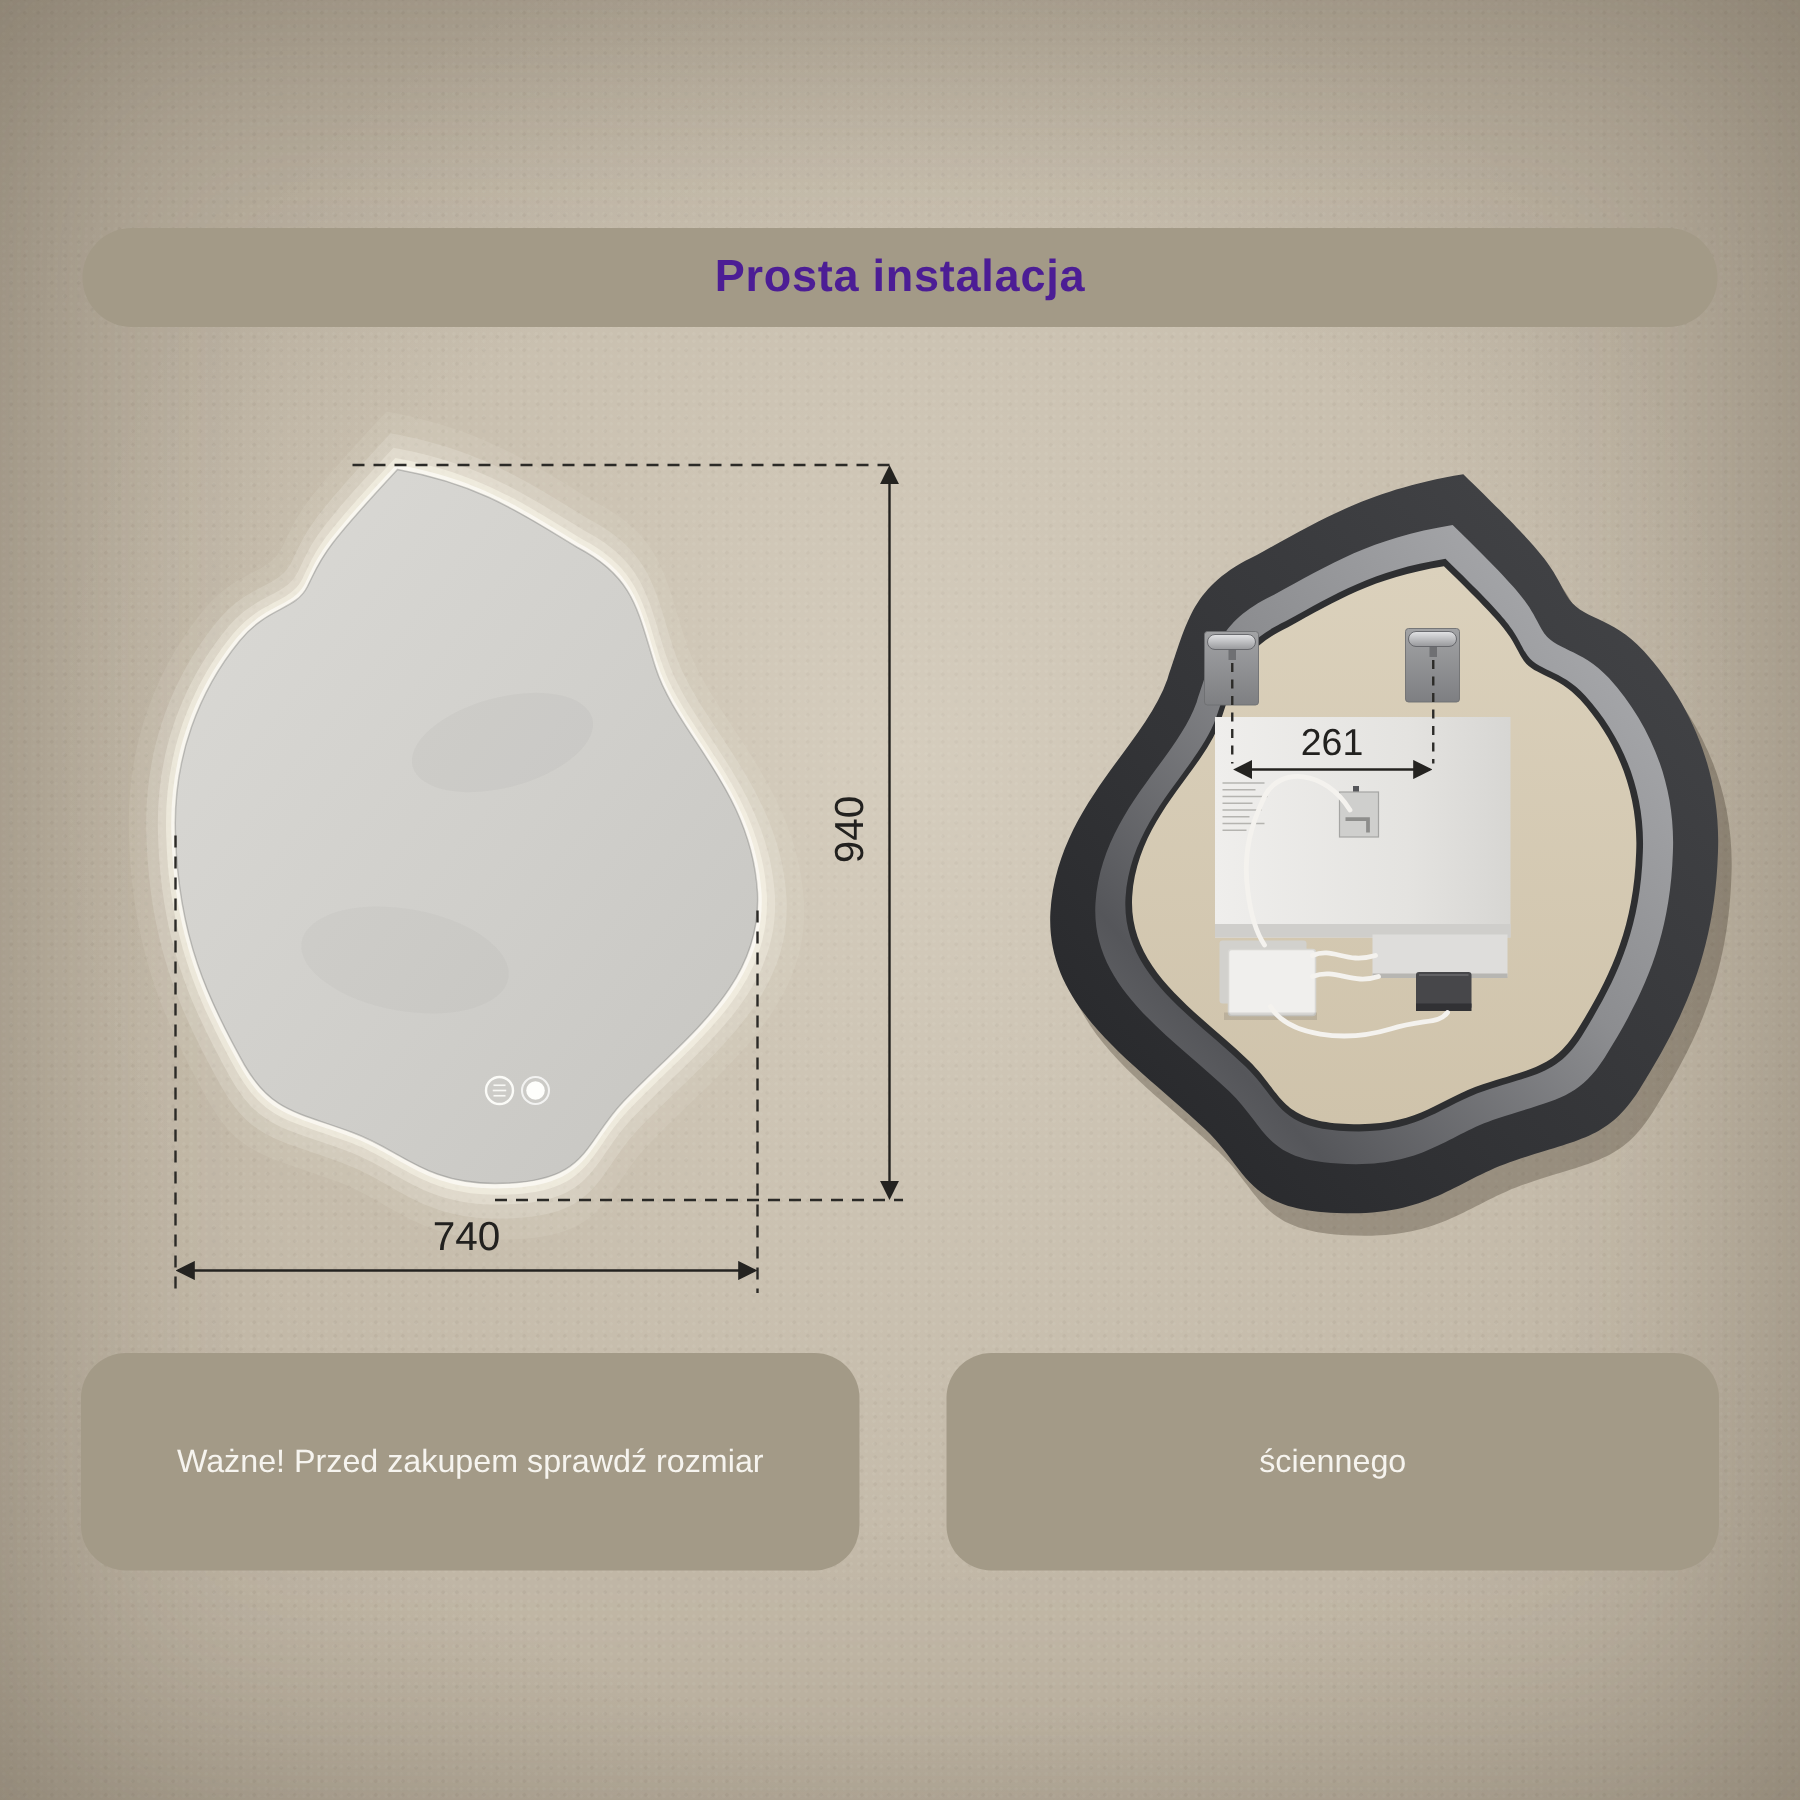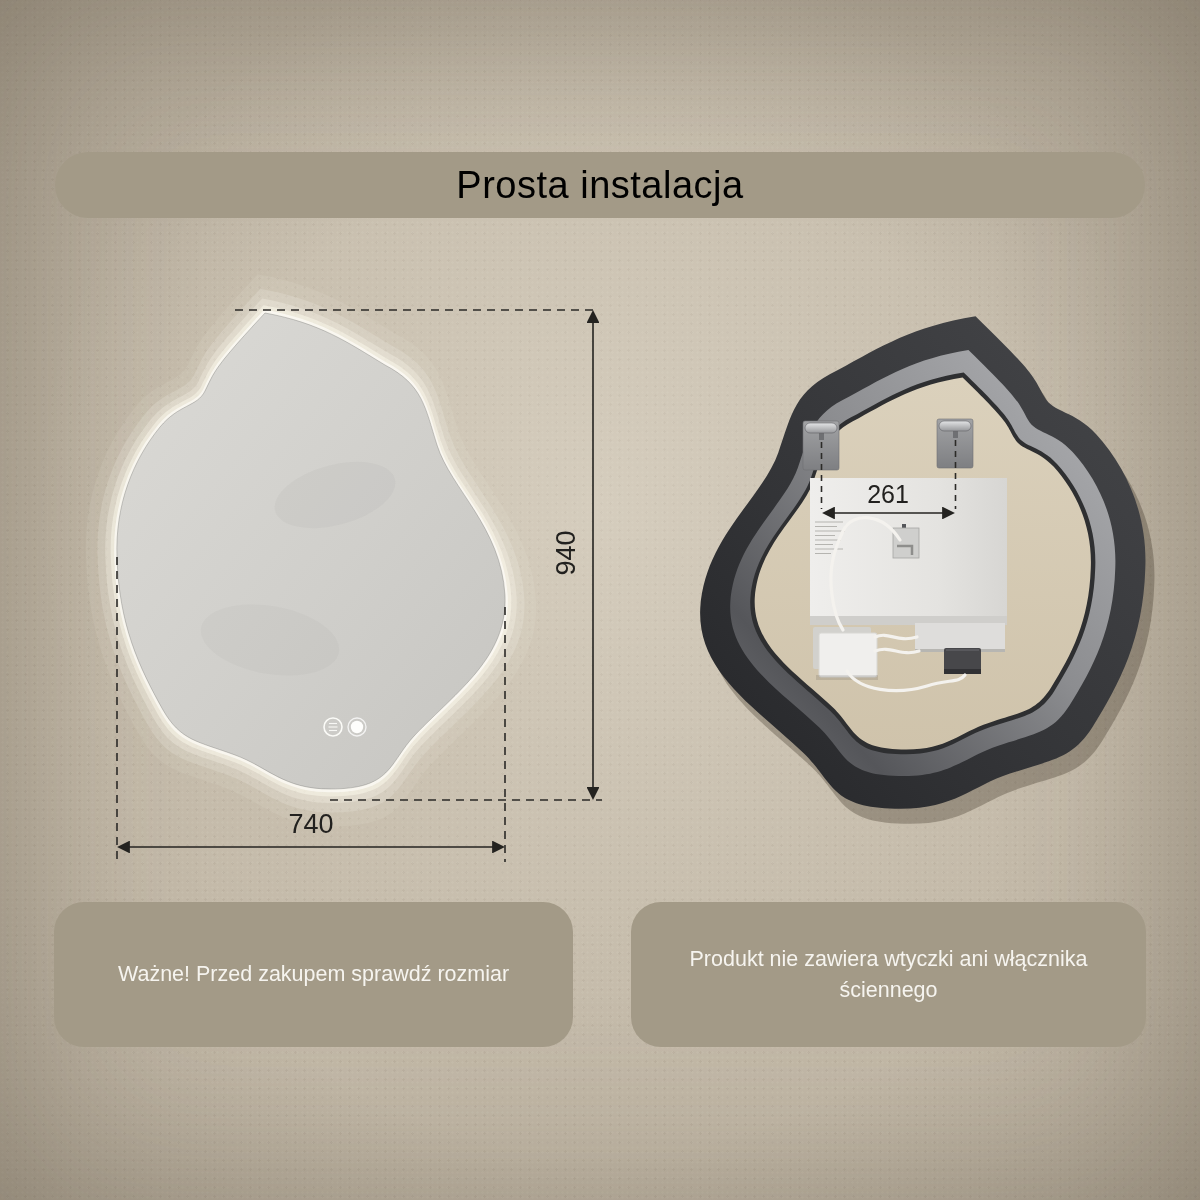--- a/index.html
+++ b/index.html
@@ -14,21 +14,21 @@
       radial-gradient(rgba(70,60,45,0.06) 1px, transparent 1.3px);
     background-size:auto,auto,5px 5px,9px 9px;
     background-position:0 0,0 0,0 0,3px 4px;
   }
   .vignette{position:absolute;inset:0;box-shadow:inset 0 0 190px rgba(70,58,42,0.30);pointer-events:none;}
   .title-bar{
     position:absolute;left:55px;top:152px;width:1090px;height:66px;
     background:#a39a87;border-radius:33px;
     display:flex;align-items:center;justify-content:center;
   }
-  .title-bar span{font-size:38px;font-weight:400;color:#000000;letter-spacing:0.5px;}
+  .title-bar span{font-size:30px;font-weight:700;color:#4c1d95;letter-spacing:0.5px;}
   .info-box{
     position:absolute;top:902px;height:145px;background:#a39a87;border-radius:30px;
     display:flex;flex-direction:column;align-items:center;justify-content:center;
     color:#f6f4ef;font-size:21.5px;line-height:31px;
   }
   #info-left{left:54px;width:519px;}
   #info-right{left:631px;width:515px;}
   .info-box span{display:block;}
   svg{position:absolute;overflow:visible;}
   #front-svg{left:85px;top:295px;width:540px;height:590px;}
@@ -206,15 +206,14 @@
       <line x1="129" y1="208" x2="258" y2="208" stroke="#242320" stroke-width="1.6" marker-start="url(#arwB)" marker-end="url(#arwB)"></line>
       <text x="193" y="198" text-anchor="middle" font-size="25">261</text>
     </g>
   </g>
 </svg>
 
 <div class="info-box" id="info-left">
   <span>Ważne! Przed zakupem sprawdź rozmiar</span>
 </div>
 <div class="info-box" id="info-right">
-  <span>Produkt nie zawiera wtyczki ani włącznika</span>
   <span>ściennego</span>
 </div>
 
 </body></html>

